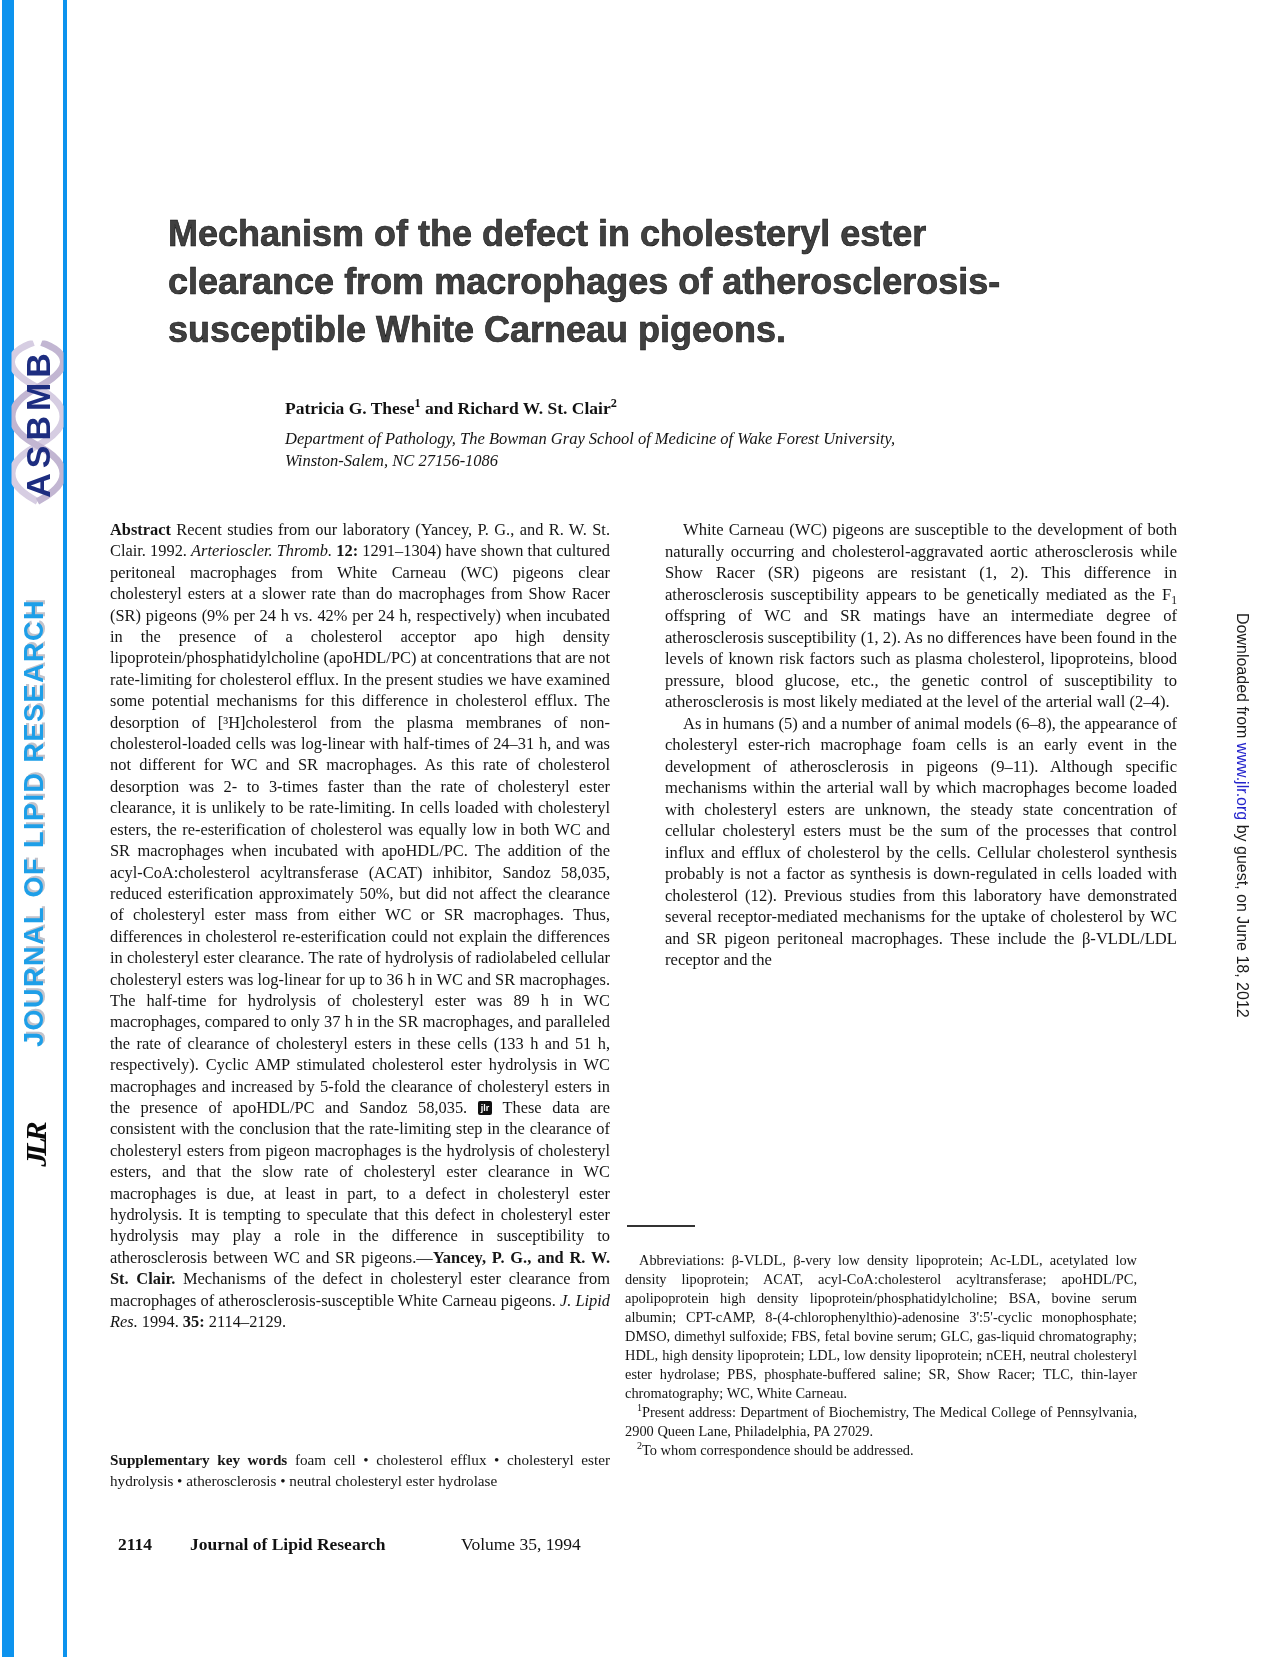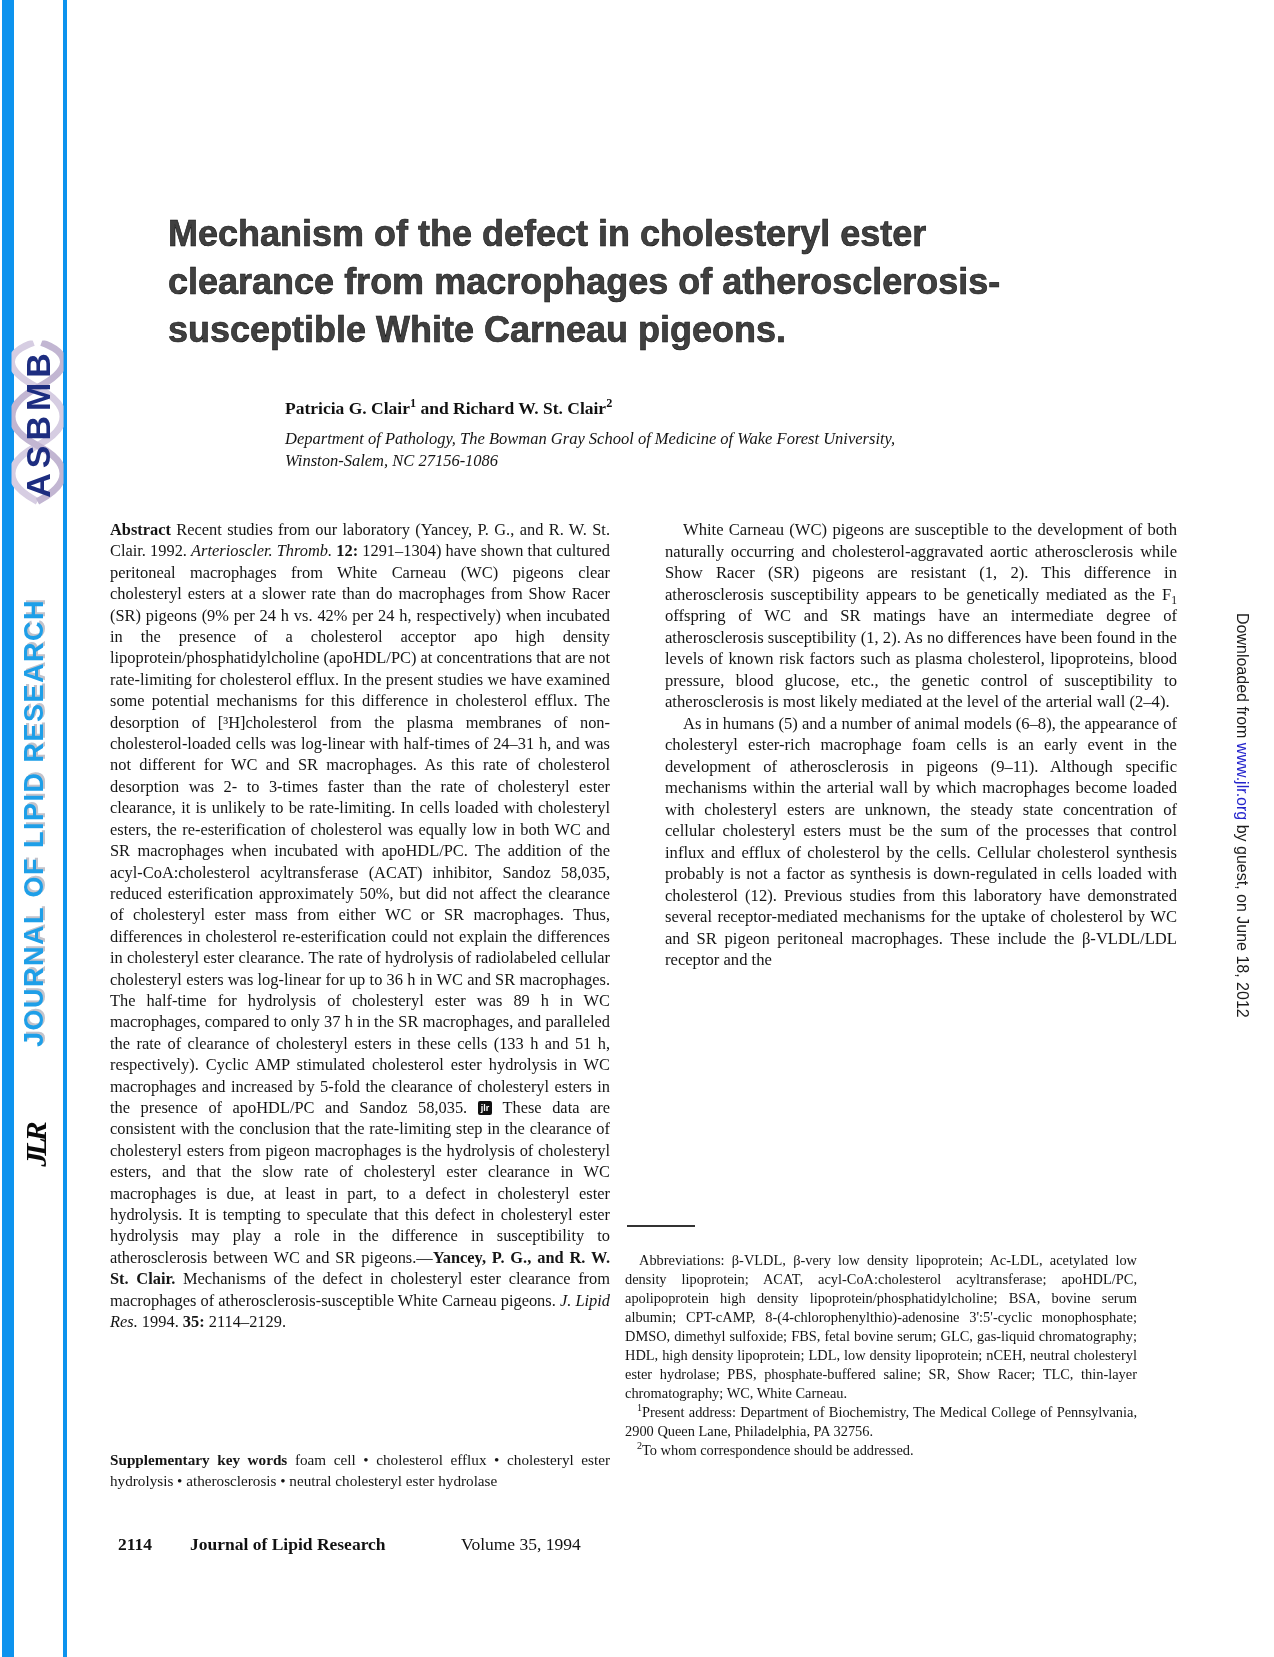--- a/index.html
+++ b/index.html
@@ -93,21 +93,21 @@
     <span>Downloaded from </span><span class="url">www.jlr.org</span><span> by guest, on June 18, 2012</span>
   </div>
 
   <div class="title">
     <div>Mechanism of the defect in cholesteryl ester</div>
     <div>clearance from macrophages of atherosclerosis-</div>
     <div>susceptible White Carneau pigeons.</div>
   </div>
 
   <div class="authors">
-    <span>Patricia G. Clair</span><sup>1</sup><span> and Richard W. St. Clair</span><sup>2</sup>
+    <span>Patricia G. These</span><sup>1</sup><span> and Richard W. St. Clair</span><sup>2</sup>
   </div>
 
   <div class="affil">
     <div>Department of Pathology, The Bowman Gray School of Medicine of Wake Forest University,</div>
     <div>Winston-Salem, NC 27156-1086</div>
   </div>
 
   <div class="col-left">
     <span class="b">Abstract</span><span>  Recent studies from our laboratory (Yancey, P. G., and R. W. St. Clair. 1992. </span><span class="i">Arterioscler. Thromb.</span><span class="b"> 12:</span><span> 1291–1304) have shown that cultured peritoneal macrophages from White Carneau (WC) pigeons clear cholesteryl esters at a slower rate than do macrophages from Show Racer (SR) pigeons (9% per 24 h vs. 42% per 24 h, respectively) when incubated in the presence of a cholesterol acceptor apo high density lipoprotein/phosphatidylcholine (apoHDL/PC) at concentrations that are not rate-limiting for cholesterol efflux. In the present studies we have examined some potential mechanisms for this difference in cholesterol efflux. The desorption of [³H]cholesterol from the plasma membranes of non-cholesterol-loaded cells was log-linear with half-times of 24–31 h, and was not different for WC and SR macrophages. As this rate of cholesterol desorption was 2- to 3-times faster than the rate of cholesteryl ester clearance, it is unlikely to be rate-limiting. In cells loaded with cholesteryl esters, the re-esterification of cholesterol was equally low in both WC and SR macrophages when incubated with apoHDL/PC. The addition of the acyl-CoA:cholesterol acyltransferase (ACAT) inhibitor, Sandoz 58,035, reduced esterification approximately 50%, but did not affect the clearance of cholesteryl ester mass from either WC or SR macrophages. Thus, differences in cholesterol re-esterification could not explain the differences in cholesteryl ester clearance. The rate of hydrolysis of radiolabeled cellular cholesteryl esters was log-linear for up to 36 h in WC and SR macrophages. The half-time for hydrolysis of cholesteryl ester was 89 h in WC macrophages, compared to only 37 h in the SR macrophages, and paralleled the rate of clearance of cholesteryl esters in these cells (133 h and 51 h, respectively). Cyclic AMP stimulated cholesterol ester hydrolysis in WC macrophages and increased by 5-fold the clearance of cholesteryl esters in the presence of apoHDL/PC and Sandoz 58,035. </span><span class="jlr-marker">jlr</span><span> These data are consistent with the conclusion that the rate-limiting step in the clearance of cholesteryl esters from pigeon macrophages is the hydrolysis of cholesteryl esters, and that the slow rate of cholesteryl ester clearance in WC macrophages is due, at least in part, to a defect in cholesteryl ester hydrolysis. It is tempting to speculate that this defect in cholesteryl ester hydrolysis may play a role in the difference in susceptibility to atherosclerosis between WC and SR pigeons.—</span><span class="b">Yancey, P. G., and R. W. St. Clair.</span><span> Mechanisms of the defect in cholesteryl ester clearance from macrophages of atherosclerosis-susceptible White Carneau pigeons. </span><span class="i">J. Lipid Res.</span><span> 1994. </span><span class="b">35:</span><span> 2114–2129.</span>
   </div>
@@ -117,21 +117,21 @@
   </div>
 
   <div class="col-right">
     <p><span>White Carneau (WC) pigeons are susceptible to the development of both naturally occurring and cholesterol-aggravated aortic atherosclerosis while Show Racer (SR) pigeons are resistant (1, 2). This difference in atherosclerosis susceptibility appears to be genetically mediated as the F</span><sub>1</sub><span> offspring of WC and SR matings have an intermediate degree of atherosclerosis susceptibility (1, 2). As no differences have been found in the levels of known risk factors such as plasma cholesterol, lipoproteins, blood pressure, blood glucose, etc., the genetic control of susceptibility to atherosclerosis is most likely mediated at the level of the arterial wall (2–4).</span></p>
     <p>As in humans (5) and a number of animal models (6–8), the appearance of cholesteryl ester-rich macrophage foam cells is an early event in the development of atherosclerosis in pigeons (9–11). Although specific mechanisms within the arterial wall by which macrophages become loaded with cholesteryl esters are unknown, the steady state concentration of cellular cholesteryl esters must be the sum of the processes that control influx and efflux of cholesterol by the cells. Cellular cholesterol synthesis probably is not a factor as synthesis is down-regulated in cells loaded with cholesterol (12). Previous studies from this laboratory have demonstrated several receptor-mediated mechanisms for the uptake of cholesterol by WC and SR pigeon peritoneal macrophages. These include the β-VLDL/LDL receptor and the</p>
   </div>
 
   <div class="footblock">
     <div class="footrule"></div>
     <p class="abbr">Abbreviations: β-VLDL, β-very low density lipoprotein; Ac-LDL, acetylated low density lipoprotein; ACAT, acyl-CoA:cholesterol acyltransferase; apoHDL/PC, apolipoprotein high density lipoprotein/phosphatidylcholine; BSA, bovine serum albumin; CPT-cAMP, 8-(4-chlorophenylthio)-adenosine 3':5'-cyclic monophosphate; DMSO, dimethyl sulfoxide; FBS, fetal bovine serum; GLC, gas-liquid chromatography; HDL, high density lipoprotein; LDL, low density lipoprotein; nCEH, neutral cholesteryl ester hydrolase; PBS, phosphate-buffered saline; SR, Show Racer; TLC, thin-layer chromatography; WC, White Carneau.</p>
-    <p class="fnote"><sup>1</sup><span>Present address: Department of Biochemistry, The Medical College of Pennsylvania, 2900 Queen Lane, Philadelphia, PA 32756.</span></p>
+    <p class="fnote"><sup>1</sup><span>Present address: Department of Biochemistry, The Medical College of Pennsylvania, 2900 Queen Lane, Philadelphia, PA 27029.</span></p>
     <p class="fnote"><sup>2</sup><span>To whom correspondence should be addressed.</span></p>
   </div>
 
   <div class="footer">
     <span class="pg">2114</span>
     <span class="jn">Journal of Lipid Research</span>
     <span class="vol">Volume 35, 1994</span>
   </div>
 
 </div>

